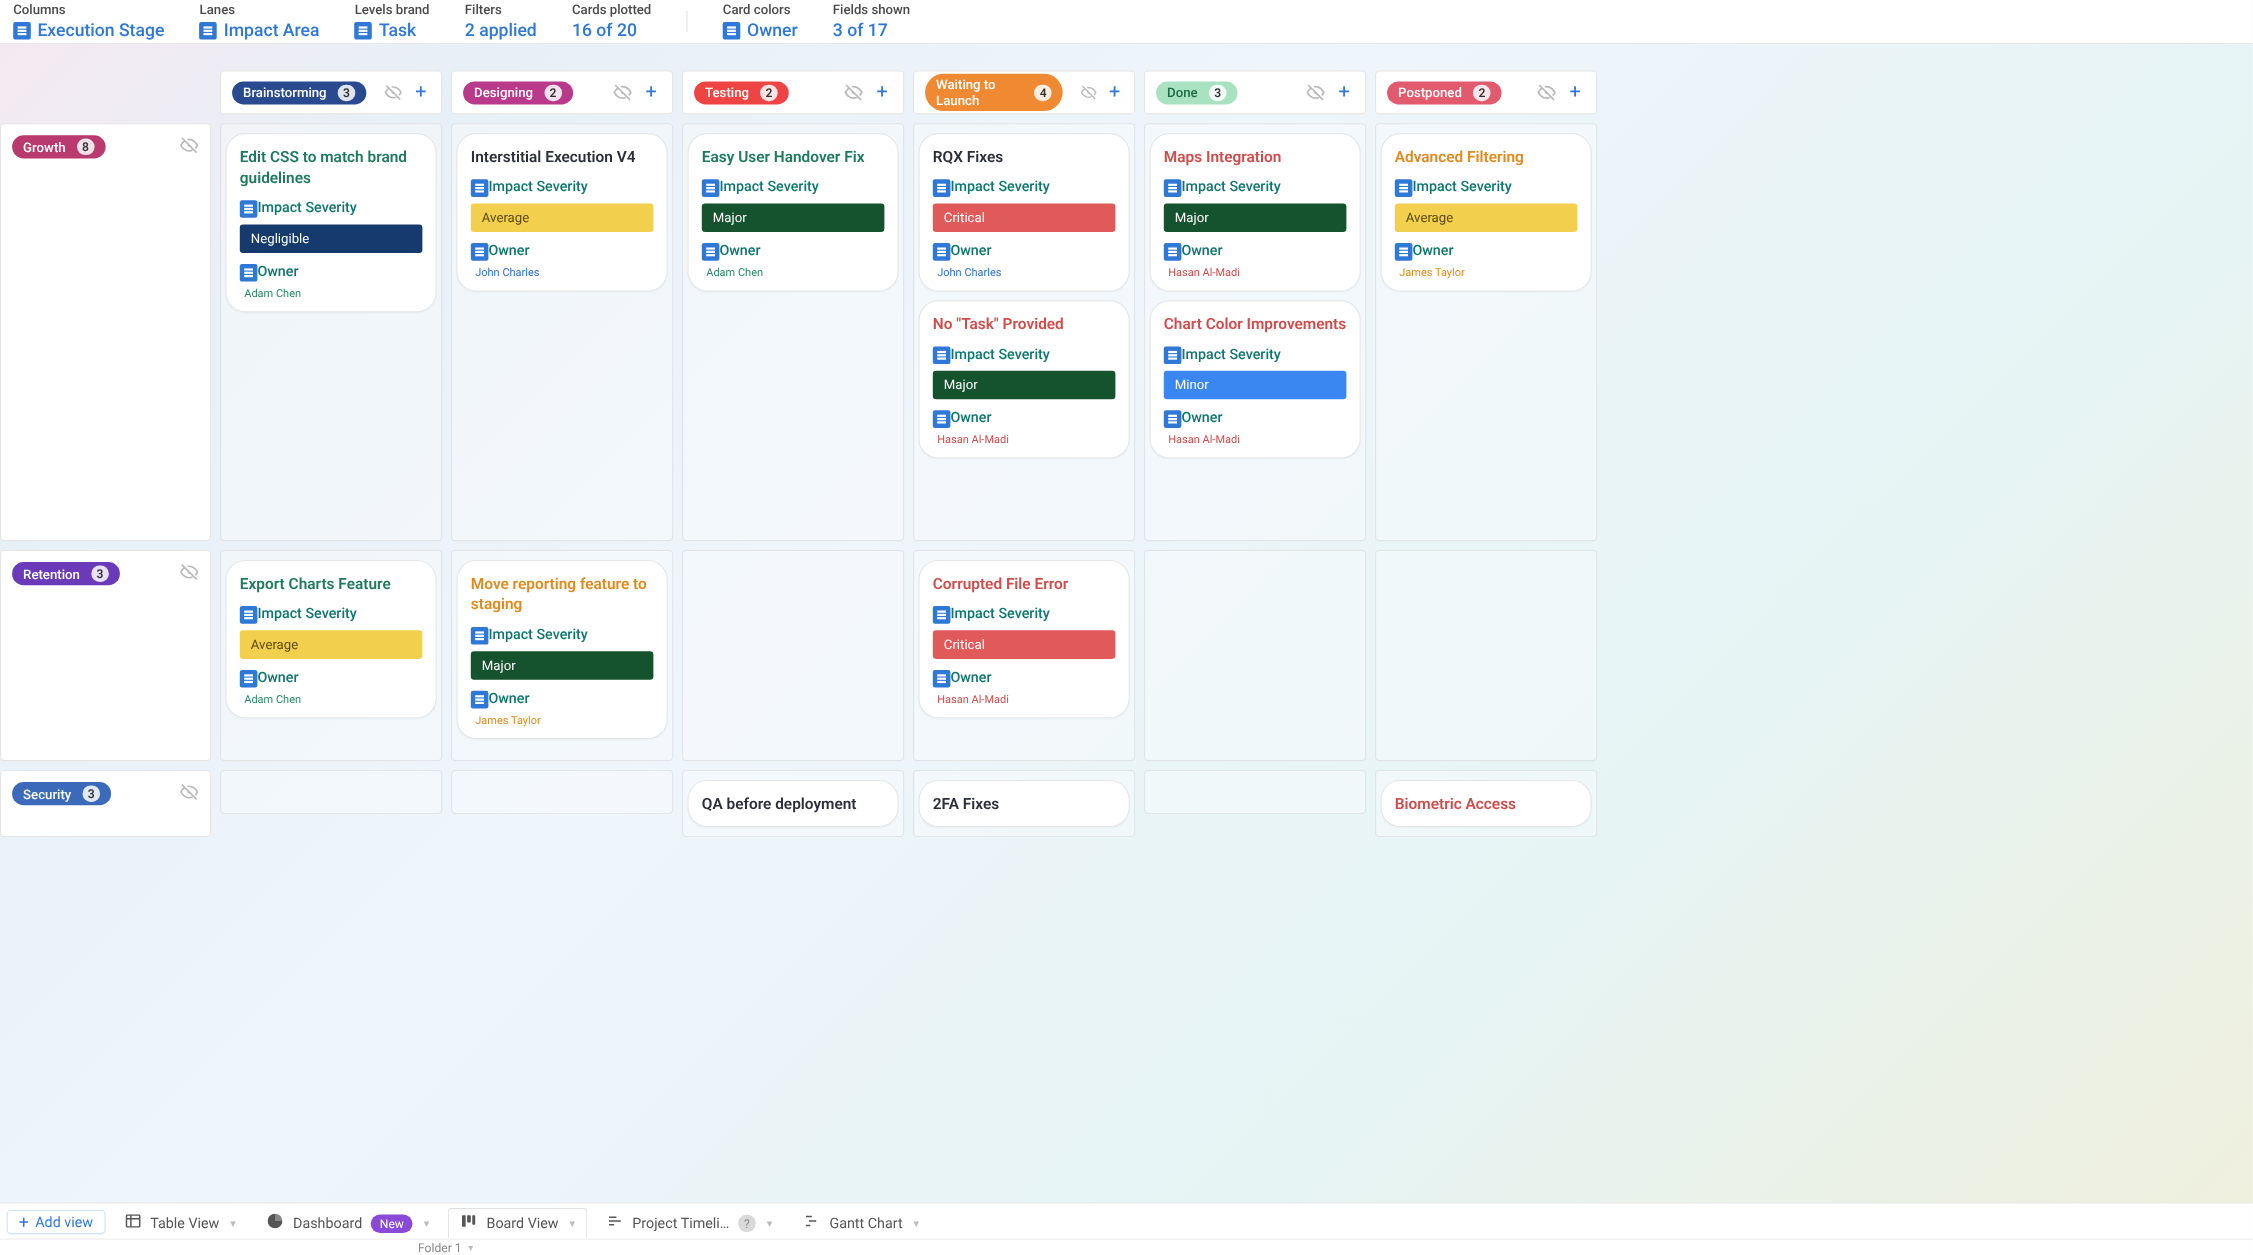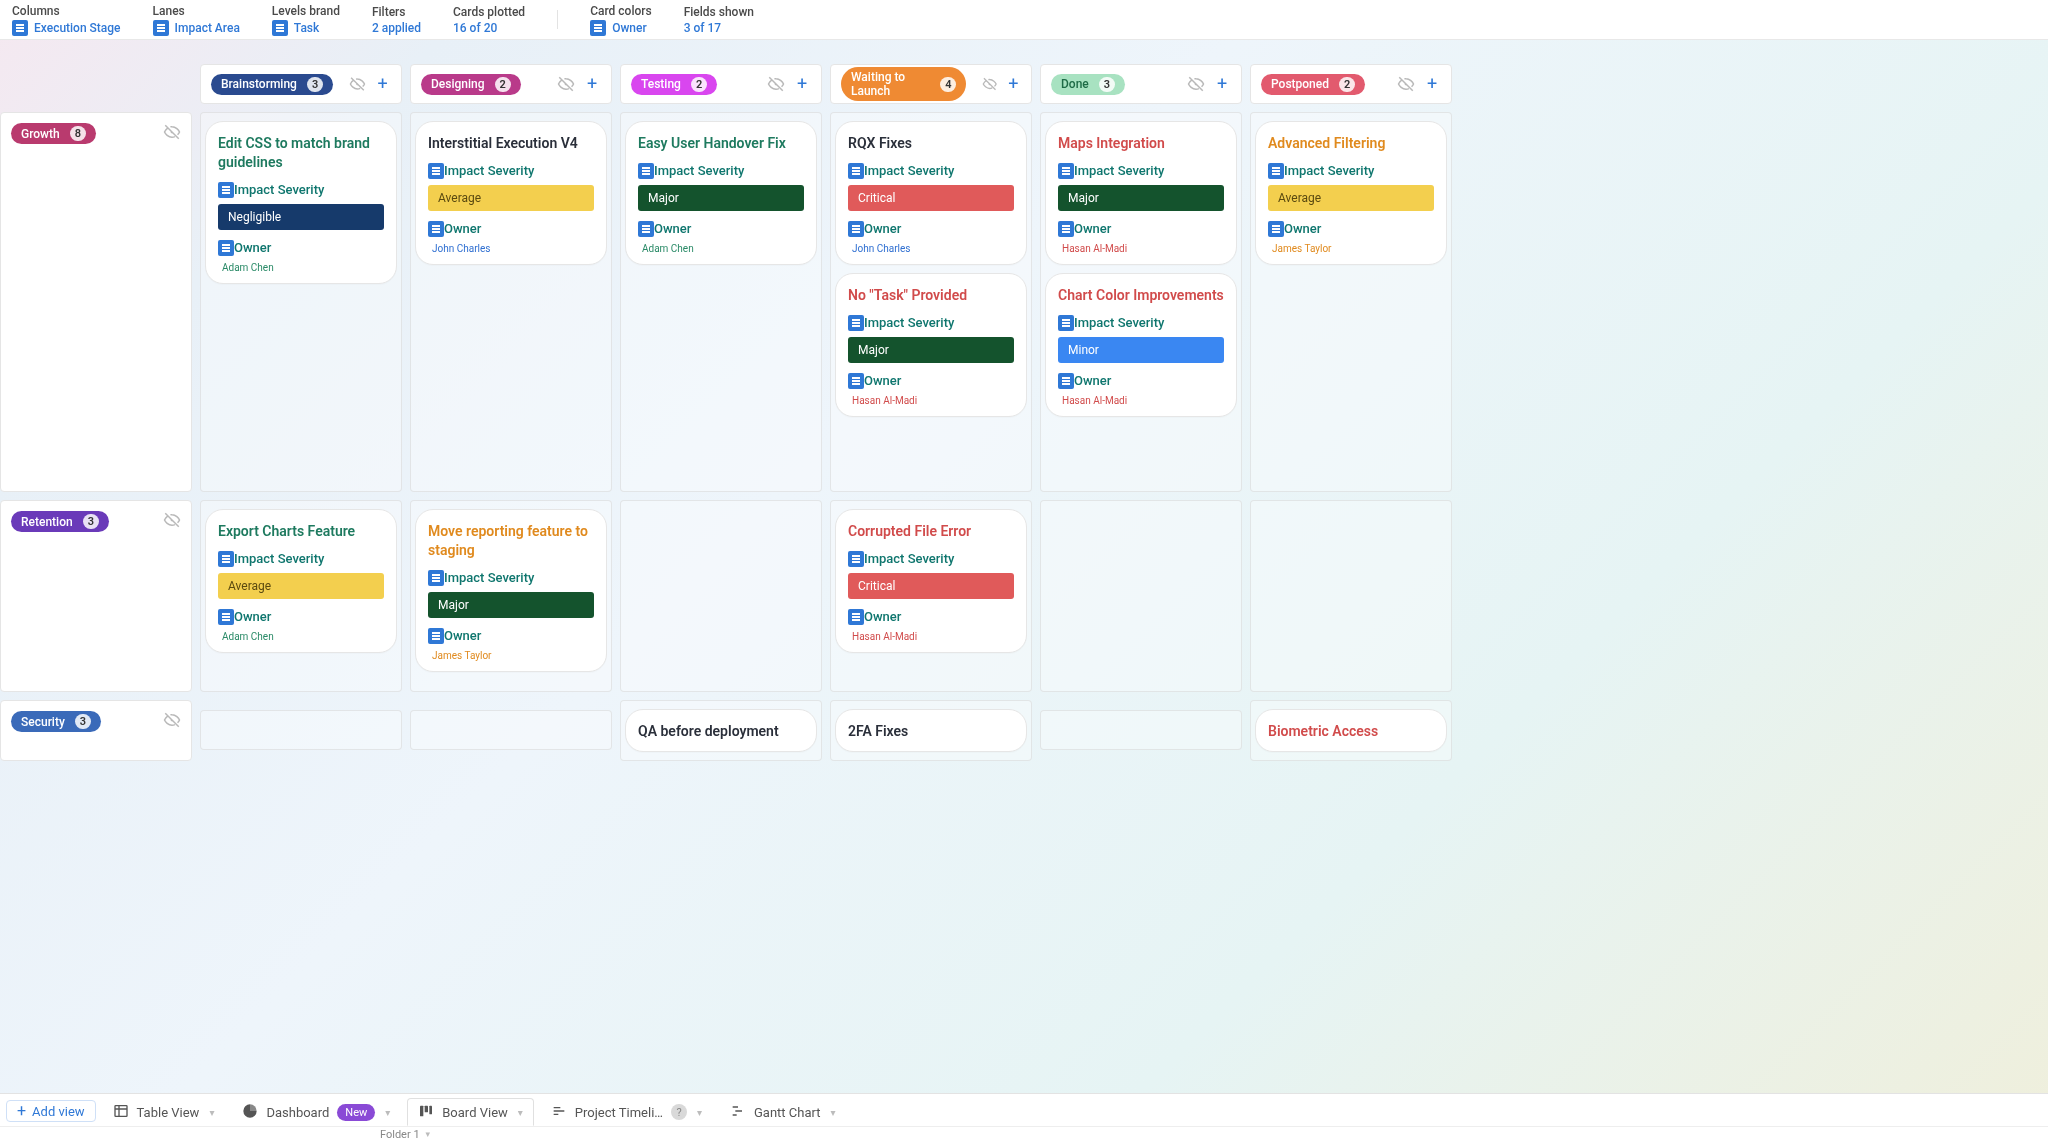--- a/index.html
+++ b/index.html
@@ -3,29 +3,29 @@
 <meta charset="utf-8">
 <style>
   * { box-sizing: border-box; margin: 0; padding: 0; font-family: -apple-system, BlinkMacSystemFont, "Segoe UI", Roboto, Helvetica, Arial, sans-serif; }
   html, body { height: 100%; width: 100%; }
   body { background: linear-gradient(135deg, #f5e8f0 0%, #e8f0f7 15%, #eef5fb 40%, #e6f4f4 70%, #efefdc 100%); overflow: hidden; }
 
   
   .topbar { height: 40px; background: #fff; border-bottom: 1px solid #e8e8e8; display: flex; align-items: stretch; padding: 0 12px; gap: 32px; }
   .topbar-group { display: flex; flex-direction: column; justify-content: center; gap: 2px; position: relative; }
   .topbar-label { font-size: 12px; color: #4a4a4a; font-weight: 500; }
-  .topbar-value { font-size: 12px; color: #2f78d6; font-weight: 500; display: flex; align-items: center; gap: 6px; }
+  .topbar-value { font-size: 16px; color: #2f78d6; font-weight: 500; display: flex; align-items: center; gap: 6px; }
   .topbar-value .icn { width: 16px; height: 16px; background:#2f78d6; border-radius:2px; display:inline-flex; align-items:center; justify-content:center; }
   .topbar-value .icn::before { content:""; width:8px; height:2px; background:#fff; box-shadow: 0 -3px 0 #fff, 0 3px 0 #fff; }
   .vsep { width:1px; background:#e3e3e3; margin: 10px 0; }
 
   
   .board-wrap { position:absolute; top:56px; bottom:48px; left:0; right:0; overflow:hidden; }
   .board { position:absolute; inset:0; overflow:hidden; }
-  .row { display:flex; align-items:center; }
+  .row { display:flex; align-items:flex-start; }
   .lanecell, .lanehdr, .colcell, .corner {
     border-radius:4px;
   }
   .corner { width:196px; height:40px; flex:0 0 196px; }
   .colhdr { margin:8px 4px 0 4px; width:202px; flex:0 0 202px; height:40px; background:#fff; border:1px solid #e5e5e5; border-radius:4px; display:flex; align-items:center; padding:0 10px; gap:8px; }
   .pill { display:inline-flex; align-items:center; gap:10px; padding:3px 10px 3px 10px; border-radius:999px; font-size:12px; font-weight:500; color:#fff; }
   .pill .count { background:rgba(255,255,255,0.85); color:#333; font-size:11px; min-width:16px; text-align:center; border-radius:999px; padding:1px 5px; font-weight:600; }
   .pill.invlabel { color:#333; }
   .colhdr .spacer { flex:1; }
   .eye-off { width:18px; height:18px; color:#b9b9b9; cursor:pointer; }
@@ -63,21 +63,21 @@
 
   
   .ow-green  { color:#2a8a67; }
   .ow-blue   { color:#2f6fd1; }
   .ow-red    { color:#d14b4b; }
   .ow-orange { color:#e08a1e; }
 
   
   .p-brain   { background:#2a4a8f; }
   .p-design  { background:#b93a8a; }
-  .p-test    { background:#d946ef;gap:10px; }
+  .p-test    { background:#ef4444;gap:10px; }
   .p-wait    { background:#ef8a33; }
   .p-done    { background:#a8e2c1; }
   .p-done .lbl { color:#1e6b46; }
   .p-post    { background:#e25a6e; }
   .p-growth  { background:#b93a6e; }
   .p-ret     { background:#6a3ab9; }
   .p-sec     { background:#3a6ab9; }
 
   
   .tabs { position:absolute; bottom:0; left:0; right:0; height:48px; background:#fff; border-top:1px solid #e3e3e3; display:flex; flex-direction:column; }

